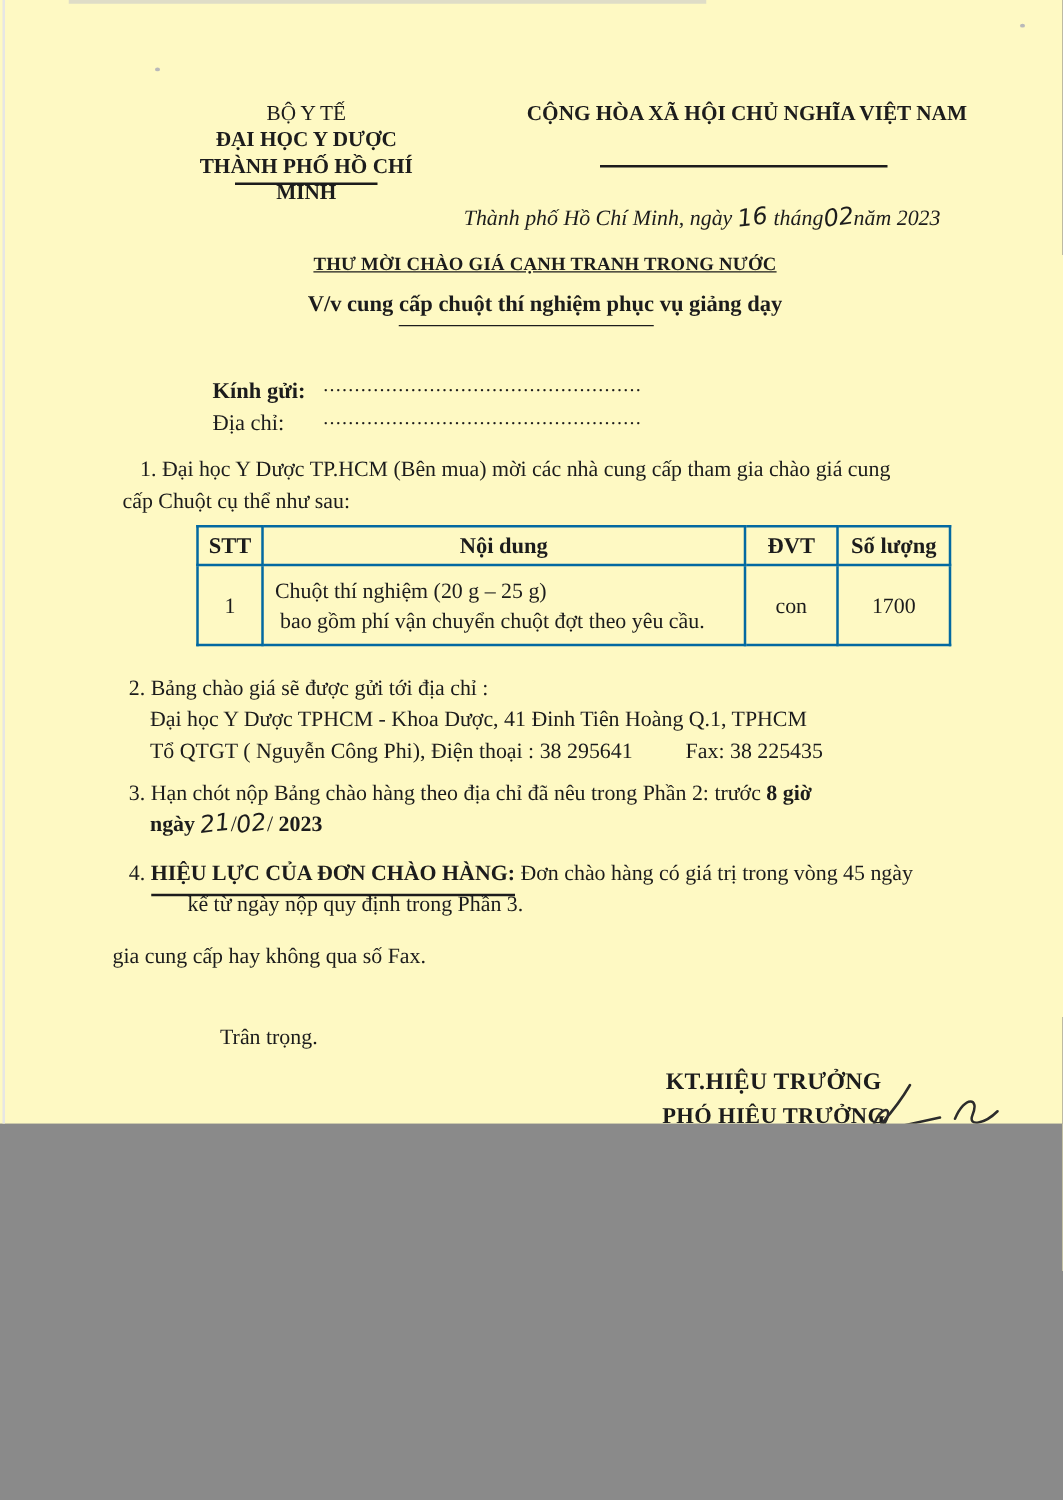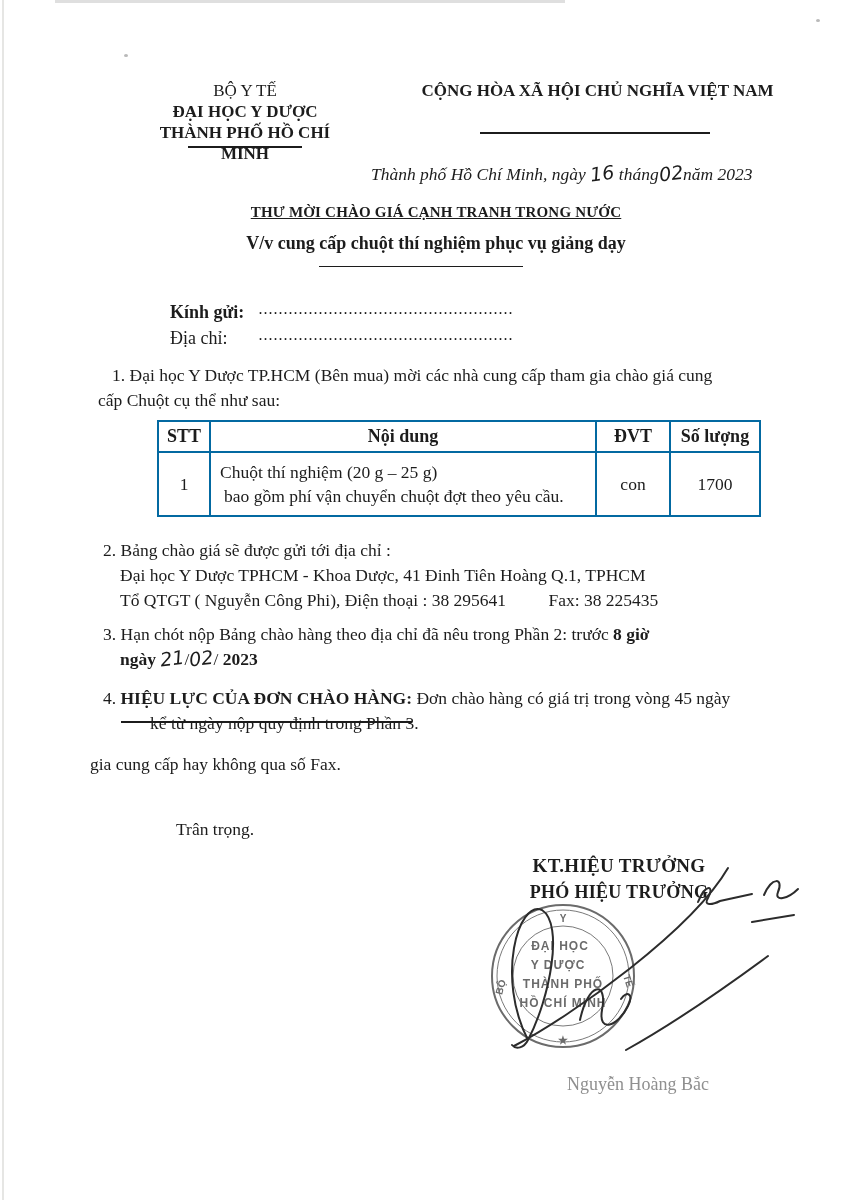--- a/index.html
+++ b/index.html
@@ -1,20 +1,20 @@
 <!DOCTYPE html>
 <html><head>
 <meta charset="utf-8">
 <style>
   html,body{margin:0;padding:0;background:#8a8a8a;}
   .page{
     position:relative;
-    width:850px;height:1200px;
+    width:850px;height:899px;
     margin:0 auto;
-    background:#ffffff;
+    background:#fef9c3;
     font-family:"Liberation Serif", serif;
     color:#1c1c1c;
     overflow:hidden;
   }
   .abs{position:absolute;}
   .ctr{text-align:center;}
   .b{font-weight:bold;}
   .i{font-style:italic;}
   .rule{position:absolute;background:#1c1c1c;height:2px;}
   .hand{
@@ -24,21 +24,21 @@
     transform:rotate(-7deg);
     font-size:19px;
     line-height:1;
   }
   
   .hdr-left{left:135px;top:80px;width:220px;font-size:17px;line-height:21px;}
   .hdr-right{left:420px;top:80px;width:355px;font-size:17px;line-height:22px;}
   .dateline{left:371px;top:164px;font-size:17.5px;white-space:nowrap;}
   .doc-title{left:100px;top:204px;width:672px;font-size:15px;letter-spacing:.2px;text-decoration:underline;}
   .doc-subtitle{left:100px;top:233px;width:672px;font-size:18px;}
-  .u{border-bottom:2px solid #1c1c1c;padding-bottom:13px;}
+  .u{border-bottom:2px solid #1c1c1c;padding-bottom:7px;}
   .recipient{font-size:18px;white-space:nowrap;}
   .recipient .lbl{display:inline-block;width:84px;}
   .dots{display:inline-block;width:255px;overflow:hidden;letter-spacing:1px;font-size:16px;vertical-align:baseline;white-space:nowrap;}
   .body-text{font-size:17.5px;line-height:25px;}
   
   table.quote{border-collapse:collapse;}
   table.quote td,table.quote th{border:2px solid #0369a1;}
   table.quote th{font-size:18px;font-weight:bold;padding:4px 2px;}
   table.quote td{font-size:17.5px;}
   .cell-content{padding:6px 4px 6px 8px;line-height:24px;}

